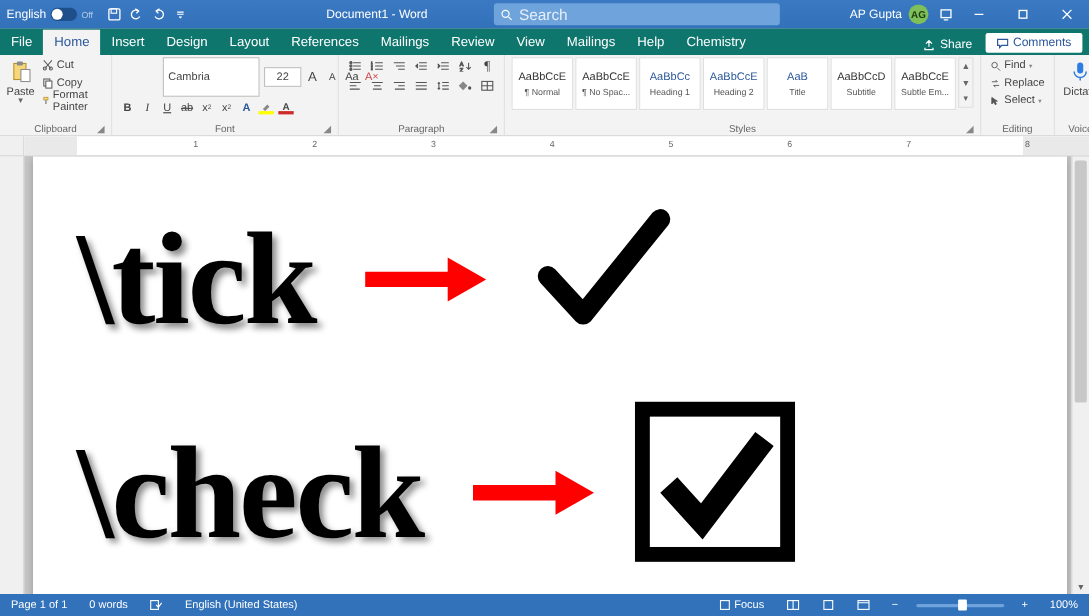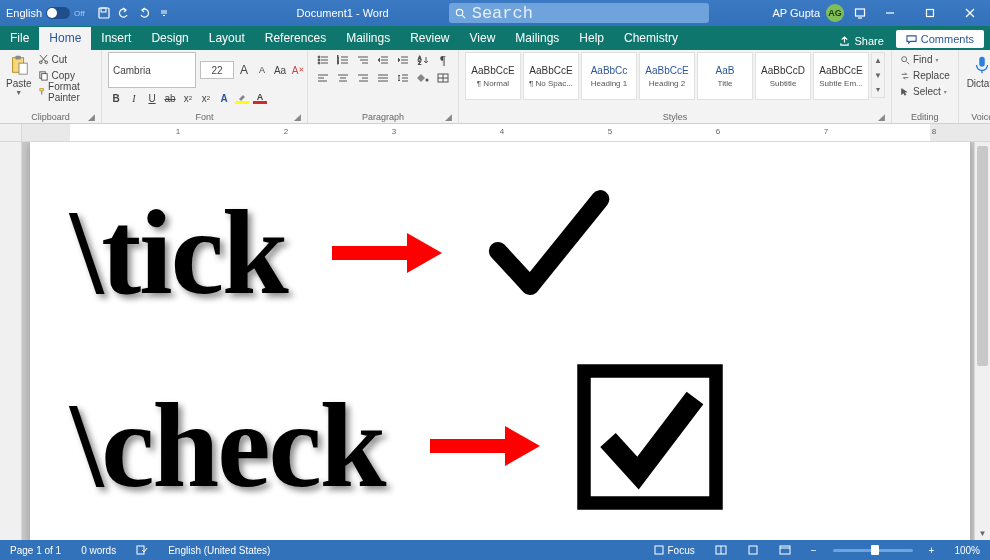--- a/index.html
+++ b/index.html
@@ -7,21 +7,21 @@
 
   
   .titlebar { height: 26px; background: linear-gradient(#3b79c2,#3272bb); display: flex; align-items: center; color: #fff; font-size: 11px; }
   .titlebar .autosave { display: flex; align-items: center; padding: 0 6px; gap: 4px; }
   .titlebar .toggle { width: 24px; height: 12px; border-radius: 6px; background: #1e4f8a; display: inline-flex; align-items: center; justify-content: flex-start; padding: 1px; }
   .titlebar .toggle .knob { width: 10px; height: 10px; background: #fff; border-radius: 50%; }
   .titlebar .qat { display: flex; align-items: center; gap: 2px; padding: 0 4px; }
   .titlebar .qat span { width: 18px; height: 18px; display: inline-flex; align-items: center; justify-content: center; border-radius: 2px; }
   .titlebar .doc-title { flex: 0 0 auto; margin-left: 120px; }
   .titlebar .search { margin-left: 60px; flex: 0 0 260px; height: 20px; background: #6ea3db; border-radius: 3px; display: flex; align-items: center; padding: 0 6px; gap: 6px; color: #fff; }
-  .titlebar .search input { background: transparent; border: none; outline: none; color: #fff; font-size: 17px; flex: 1; font-family: Liberation Mono, monospace; }
+  .titlebar .search input { background: transparent; border: none; outline: none; color: #fff; font-size: 14px; flex: 1; }
   .titlebar .search input::placeholder { color: #e6eef8; }
   .titlebar .spacer { flex: 1; }
   .titlebar .user { display: flex; align-items: center; gap: 6px; padding: 0 6px; }
   .titlebar .avatar { width: 18px; height: 18px; border-radius: 50%; background: #7fbf5a; color: #1e3d0f; font-size: 9px; display: inline-flex; align-items: center; justify-content: center; font-weight: 600; }
   .titlebar .win-btns { display: flex; }
   .titlebar .win-btns span { width: 40px; height: 26px; display: inline-flex; align-items: center; justify-content: center; }
   .titlebar svg { stroke: #fff; fill: none; }
 
   
   .tabs { height: 24px; background: #0f766e; display: flex; align-items: flex-end; color: #fff; font-size: 12px; }
@@ -39,21 +39,21 @@
   .group .label .launcher { position: absolute; right: 0; bottom: 1px; font-size: 9px; color: #888; cursor: pointer; }
 
   .bigbtn { display: flex; flex-direction: column; align-items: center; width: 36px; padding-top: 2px; cursor: pointer; }
   .bigbtn .ic { width: 22px; height: 22px; }
   .bigbtn .tx { font-size: 10px; margin-top: 2px; }
 
   .stack { display: flex; flex-direction: column; gap: 1px; margin-left: 4px; }
   .stack .row { height: 15px; display: flex; align-items: center; gap: 3px; font-size: 10px; cursor: pointer; padding: 0 2px; }
 
   .fontbox,.sizebox { border: 1px solid #c0c0c0; background: #fff; height: 18px; display: inline-flex; align-items: center; }
-  .fontbox { width: 88px; padding: 17px 4px; }
+  .fontbox { width: 88px; padding: 17px 4px; margin-left: 40px; }
   .sizebox { width: 34px; padding: 0 4px; margin-left: 2px; justify-content: center; }
   .mini { width: 16px; height: 16px; display: inline-flex; align-items: center; justify-content: center; cursor: pointer; font-size: 10px; }
   .font-row1,.font-row2 { display: flex; align-items: center; gap: 2px; }
   .font-stack { display: flex; flex-direction: column; gap: 2px; }
 
   .para-stack { display: flex; flex-direction: column; gap: 2px; }
   .para-row { display: flex; align-items: center; gap: 2px; }
   .pbtn { width: 18px; height: 16px; display: inline-flex; align-items: center; justify-content: center; cursor: pointer; }
 
   .styles-body { display: flex; gap: 2px; align-items: flex-start; }

